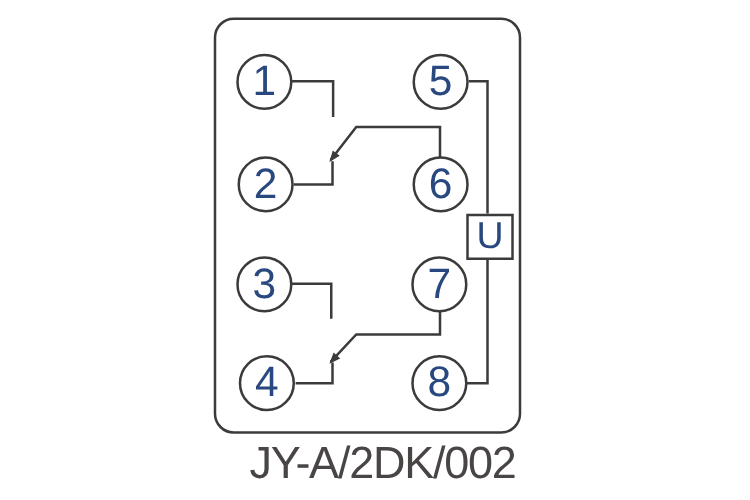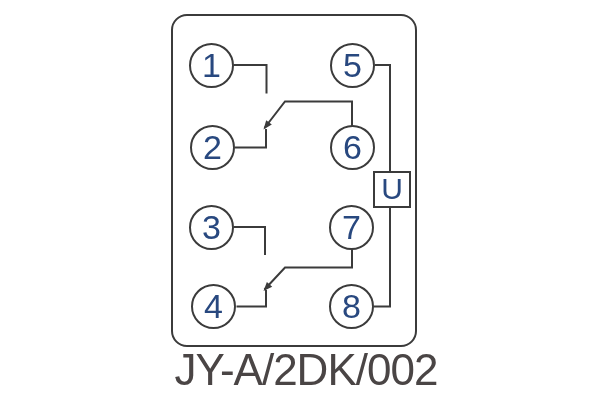--- a/index.html
+++ b/index.html
@@ -78,21 +78,21 @@
     font-weight:500;
     line-height:1;
     transform:translateY(-1px);
   }
   .model-label{
     position:absolute;
     left:150px; top:352px;
     width:312px;
     text-align:center;
     color:var(--c-label);
-    font-size:44px;
+    font-size:36px;
     line-height:36px;
     letter-spacing:-1px;
     white-space:nowrap;
   }
 </style>
 </head>
 <body>
 
 <div class="stage">
 

